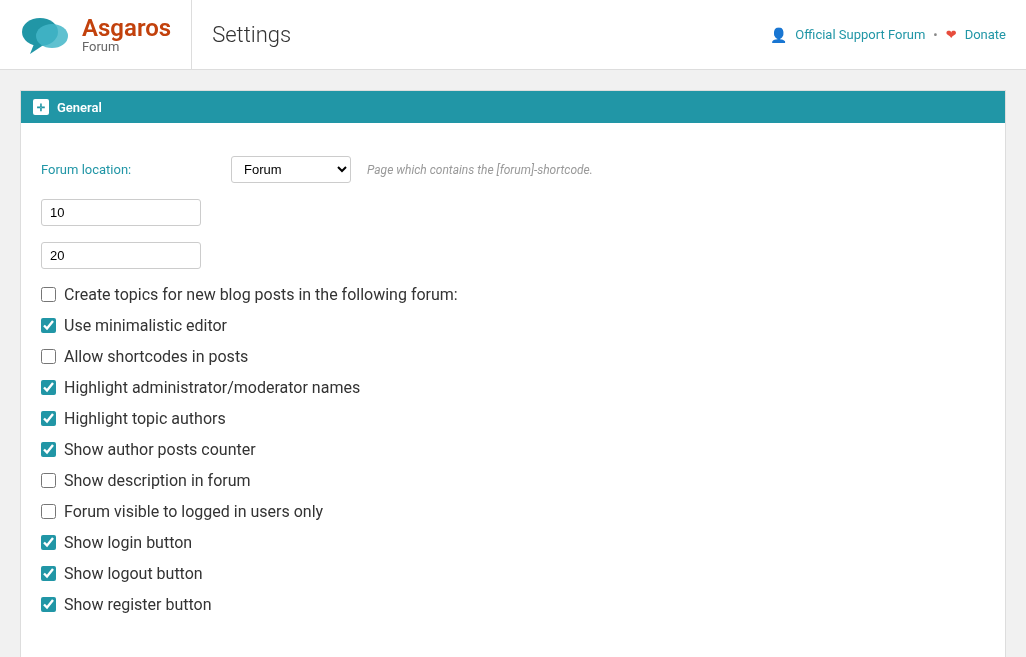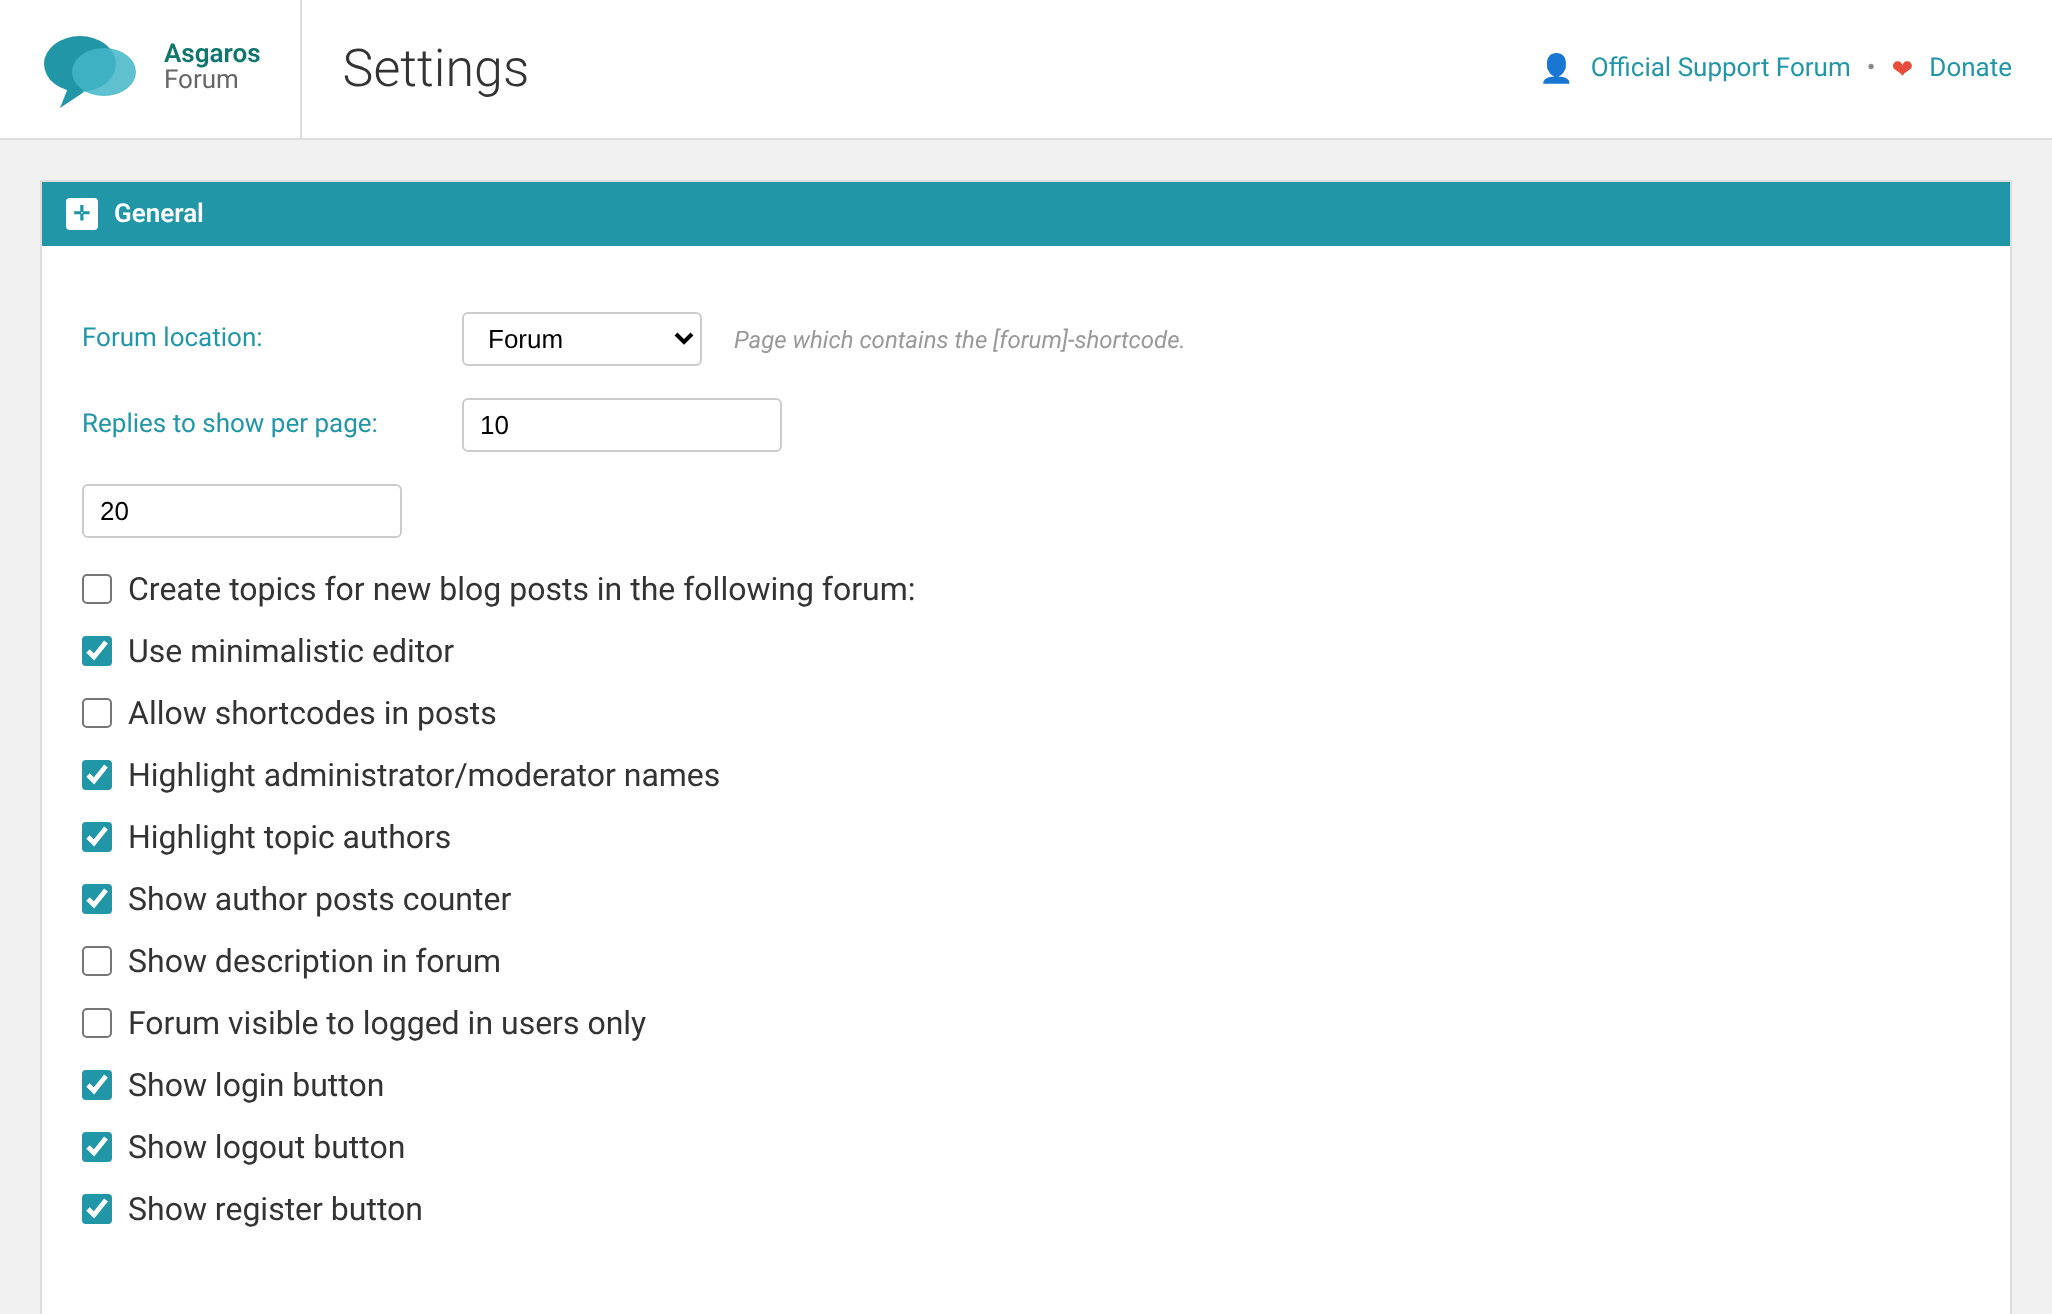--- a/index.html
+++ b/index.html
@@ -21,27 +21,27 @@
       border-right: 1px solid #ddd;
       padding-right: 20px;
       margin-right: 20px;
       height: 100%;
     }
     .logo-bubble {
       width: 52px;
       height: 42px;
     }
     .logo-text {
-      font-size: 13px;
+      font-size: 24px;
       font-weight: 600;
-      color: #0f766e;
+      color: #c2410c;
       line-height: 1.1;
     }
     .page-title {
-      font-size: 26px;
+      font-size: 22px;
       font-weight: 300;
       color: #333;
       flex: 1;
     }
     .header-links {
       display: flex;
       align-items: center;
       gap: 8px;
       color: #888;
       font-size: 13px;
@@ -188,21 +188,20 @@
 
       <div class="form-row">
         <label class="form-label">Forum location:</label>
         <select class="form-select">
           <option>Forum</option>
         </select>
         <span class="form-hint">Page which contains the [forum]-shortcode.</span>
       </div>
 
       <div class="form-row">
-        <label class="form-label">Replies to show per page:</label>
         <input type="text" class="form-input" value="10" style="">
       </div>
 
       <div class="form-row">
         <input type="text" class="form-input" value="20" style="">
       </div>
 
       <div class="checkbox-row inline-select">
         <input type="checkbox" id="cb_blog" style="">
         <label for="cb_blog" class="checkbox-label">Create topics for new blog posts in the following forum:</label>

